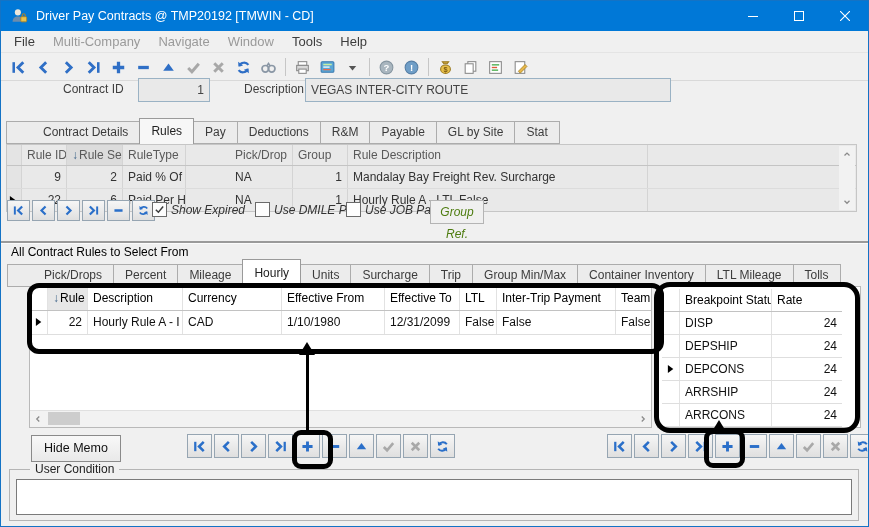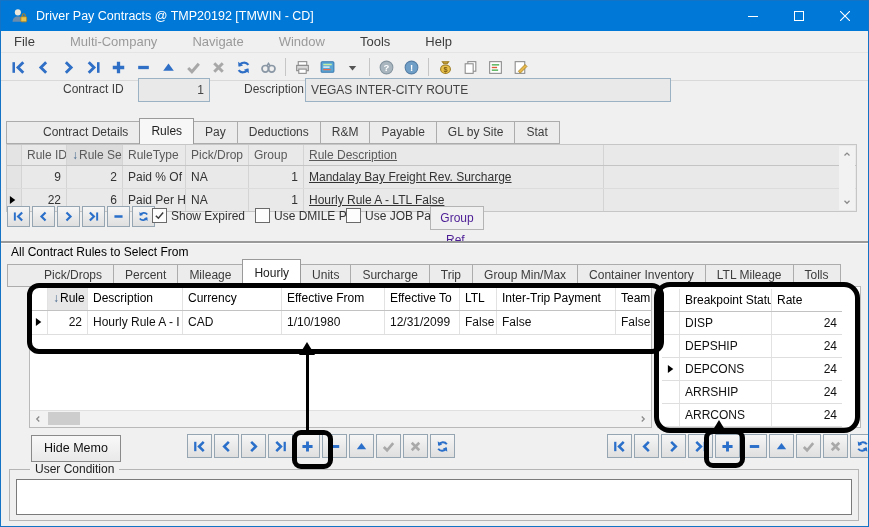--- a/index.html
+++ b/index.html
@@ -6,21 +6,21 @@
   .window{position:relative;width:869px;height:527px;background:#f0f0f0;border:1px solid #1473c5;
           box-sizing:border-box;overflow:hidden;font-size:12px;color:#333;}
   
   .titlebar{position:absolute;left:0;top:0;width:100%;height:30px;background:#0078d7;display:flex;align-items:center;}
   .titlebar .appicon{width:18px;height:18px;margin:0 8px 0 9px;}
   .titlebar .title{color:#fff;font-size:12.5px;}
   .winbtns{position:absolute;right:0;top:0;height:30px;display:flex;}
   .winbtn{width:46px;height:30px;display:flex;align-items:center;justify-content:center;}
   .winbtn svg{width:10px;height:10px;}
   
-  .menubar{position:absolute;left:0;top:30px;width:100%;height:22px;background:#f0f0f0;display:flex;align-items:center;padding-left:4px;box-sizing:border-box;border-bottom:1px solid #e4e4e4;gap:17px;}
+  .menubar{position:absolute;left:0;top:30px;width:100%;height:22px;background:#f0f0f0;display:flex;align-items:center;padding-left:4px;box-sizing:border-box;border-bottom:1px solid #e4e4e4;}
   .menu-item{padding:0 9px;font-size:13px;color:#3d3d3d;line-height:21px;}
   .menu-item.dim{color:#9a9a9a;}
   
   .toolbar{position:absolute;left:0;top:53px;width:100%;height:27px;display:flex;align-items:center;padding-left:5px;box-sizing:border-box;border-bottom:1px solid #d9d9d9;}
   .tbtn{width:25px;height:23px;display:flex;align-items:center;justify-content:center;color:#2f6fc6;}
   .tbtn.off{color:#a8a8a8;}
   .tbtn .ic svg{width:17px;height:17px;display:block;}
   .tsep{width:1px;height:18px;background:#c6c6c6;margin:0 4px;}
   
   .fieldrow{position:absolute;left:0;top:74px;width:100%;height:34px;margin-left:24px;}
@@ -34,39 +34,39 @@
   .tab:first-child{border-left:1px solid #acacac;padding-left:36px;}
   .tab.active{height:25px;line-height:25px;background:#f7f7f7;border:1px solid #9a9a9a;border-bottom:none;position:relative;z-index:2;margin-left:-1px;color:#222;}
   .tabs2 .tab.active{background:#ffffff;height:27px;line-height:26px;}
   
   .grid1{position:absolute;left:5px;top:143px;width:851px;height:68px;background:#e9e9e9;border:1px solid #c6c6c6;box-sizing:border-box;overflow:hidden;}
   .g1row{display:flex;height:22px;line-height:22px;border-bottom:1px solid #dcdcdc;}
   .g1row.hdr{height:20px;line-height:20px;color:#5a5a5a;border-bottom:1px solid #c4c4c4;}
   .g1row .c{flex:none;box-sizing:border-box;padding:0 5px;border-right:1px solid #d4d4d4;overflow:hidden;white-space:nowrap;}
   .g1row .fill{flex:1;border-right:none;}
   .c.w0{width:15px;padding:0 2px;background:#e4e4e4;}
-  .c.w1{width:45px;} .c.w2{width:56px;} .c.w3{width:63px;} .c.w4{width:63px;} .c.w5{width:55px;} .c.w6{width:300px;text-decoration:underline;}
+  .c.w1{width:45px;} .c.w2{width:56px;} .c.w3{width:63px;} .c.w4{width:63px;margin-left:44px;} .c.w5{width:55px;} .c.w6{width:300px;}
   .num{text-align:right;}
   .sorthdr{background:#dcdcdc;}
   .sortarrow{color:#44688c;margin-right:1px;}
   .vscroll{position:absolute;right:1px;top:1px;bottom:1px;width:16px;background:#f2f2f2;}
   .vscroll .sb{position:absolute;left:0;width:16px;height:16px;display:flex;align-items:center;justify-content:center;color:#8a8a8a;}
   .vscroll .sb svg{width:10px;height:10px;}
   
-  .midnav{position:absolute;left:0;top:204px;width:100%;height:24px;}
+  .midnav{position:absolute;left:0;top:198px;width:100%;height:24px;font-style:italic;}
   .navset{display:flex;}
   .nbtn{width:25px;height:24px;margin-right:2px;background:linear-gradient(#f6f6f6,#dfdfdf);border:1px solid #96a5b2;display:flex;align-items:center;justify-content:center;color:#2a6fc9;padding:0;}
   .nbtn.off{color:#a9a9a9;}
   .nbtn .ic svg{width:15px;height:15px;display:block;}
   .midnav .nbtn{width:23px;height:21px;}
   .midnav .nbtn .ic svg{width:13px;height:13px;}
   .chk{position:absolute;top:3px;display:flex;align-items:center;gap:4px;color:#333;}
   .chk .box{width:13px;height:13px;background:#fdfdfd;border:1px solid #6a6a6a;display:flex;align-items:center;justify-content:center;}
   .chk .box svg{width:11px;height:11px;}
-  .grpref{position:absolute;top:1px;width:52px;height:22px;background:#f0f0f0;border:1px solid #b4b4b4;color:#4c1d95;text-align:center;line-height:22px;}
+  .grpref{position:absolute;top:1px;width:52px;height:22px;background:#f0f0f0;border:1px solid #b4b4b4;color:#4d7c0f;text-align:center;line-height:22px;}
   .hdivider{position:absolute;left:0;top:240px;width:100%;height:2px;background:#9a9a9a;border-bottom:1px solid #fbfbfb;}
   .sectlabel{position:absolute;left:10px;top:244px;color:#000;}
   
   .panel{position:absolute;top:285px;background:#fff;border:1px solid #b9b9b9;box-sizing:border-box;z-index:1;}
   .panelL{left:28px;width:623px;height:142px;}
   .panelR{left:656px;width:204px;height:142px;}
   .wg .row{display:flex;height:23px;line-height:23px;border-bottom:1px solid #dedede;color:#111;}
   .wg .row.hdr{color:#000;border-bottom:1px solid #c2c2c2;}
   .wg .row .c{flex:none;box-sizing:border-box;padding:0 5px;border-right:1px solid #e2e2e2;overflow:hidden;white-space:nowrap;}
   .wg .row .fill{flex:1;border-right:none;}

